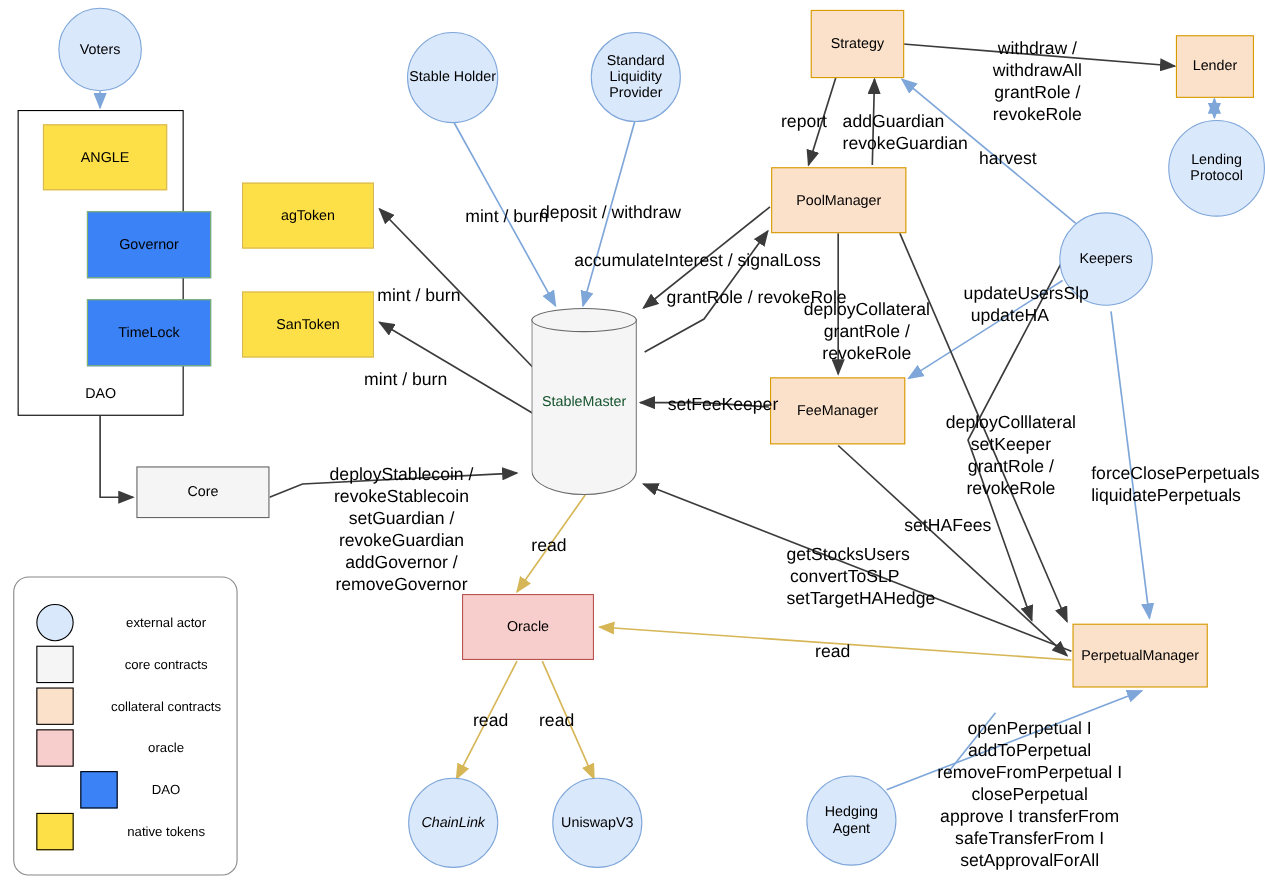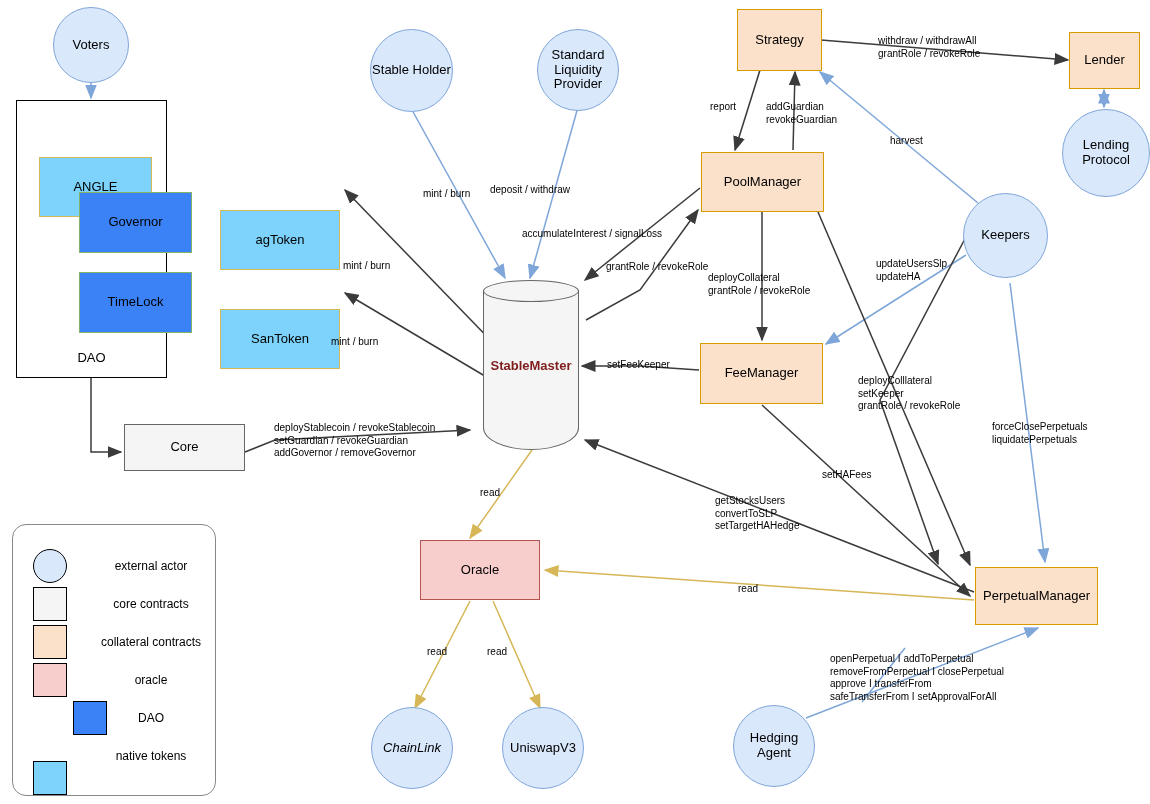--- a/index.html
+++ b/index.html
@@ -16,37 +16,37 @@
           text-align:center; font-size:13px; color:#000; line-height:1.15; z-index:3; }
   .rect { border:1.6px solid; }
   .circle { border:1.6px solid; border-radius:50%; }
 
   
   .c-actor   { background:#dae8fc; border-color:#7ea6d9; }
   .c-core    { background:#f5f5f5; border-color:#666666; }
   .c-collat  { background:#fbe0ca; border-color:#d79b00;text-align:center; }
   .c-oracle  { background:#f8cecc; border-color:#b85450; }
   .c-dao     { background:#3b82f6; border-color:#82b366;margin-left:40px; }
-  .c-native  { background:#7dd3fc; border-color:#d6b656;margin-top:44px; }
+  .c-native  { background:#fde047; border-color:#d6b656; }
   .c-plain   { background:#ffffff; border-color:#000000; }
 
-  .edge-label { position:absolute; font-size:10px; color:#000; 
+  .edge-label { position:absolute; font-size:16px; color:#000; text-align:center;
                 line-height:1.25; white-space:nowrap; z-index:4;
                 background:rgba(255,255,255,0.0); }
 
   
   .cylinder { position:absolute; z-index:3; }
   .cyl-body { position:absolute; left:0; right:0; top:10px; bottom:0;
               background:#f5f5f5; border-left:1.5px solid #666; border-right:1.5px solid #666;
               border-bottom:1.5px solid #666; border-bottom-left-radius:50% 22px;
               border-bottom-right-radius:50% 22px; }
   .cyl-top  { position:absolute; left:0; right:0; top:0; height:22px;
               background:#f5f5f5; border:1.5px solid #666; border-radius:50%; box-sizing:border-box; }
   .cyl-label{ position:absolute; left:0; right:0; top:50%; transform:translateY(-50%);
-              text-align:center; font-size:13px; color:#7f1d1d;font-weight:bold; }
+              text-align:center; font-size:13px; color:#14532d; }
 
   
   #legend { position:absolute; left:12px; top:524px; width:204px; height:272px;
             border:1.4px solid #888; border-radius:14px; background:#ffffff; z-index:5; box-sizing:border-box; }
   .lg-row { position:absolute; left:20px; height:34px; display:flex; align-items:center; }
   .lg-swatch { width:34px; height:34px; box-sizing:border-box; border:1.4px solid; flex:0 0 auto; }
   .lg-swatch.round { border-radius:50%; }
   .lg-text { position:absolute; left:62px; width:112px; text-align:center; font-size:12px; color:#000; }
 
   .dao-caption { position:absolute; width:100%; text-align:center; font-size:13px; color:#000; z-index:3; }

